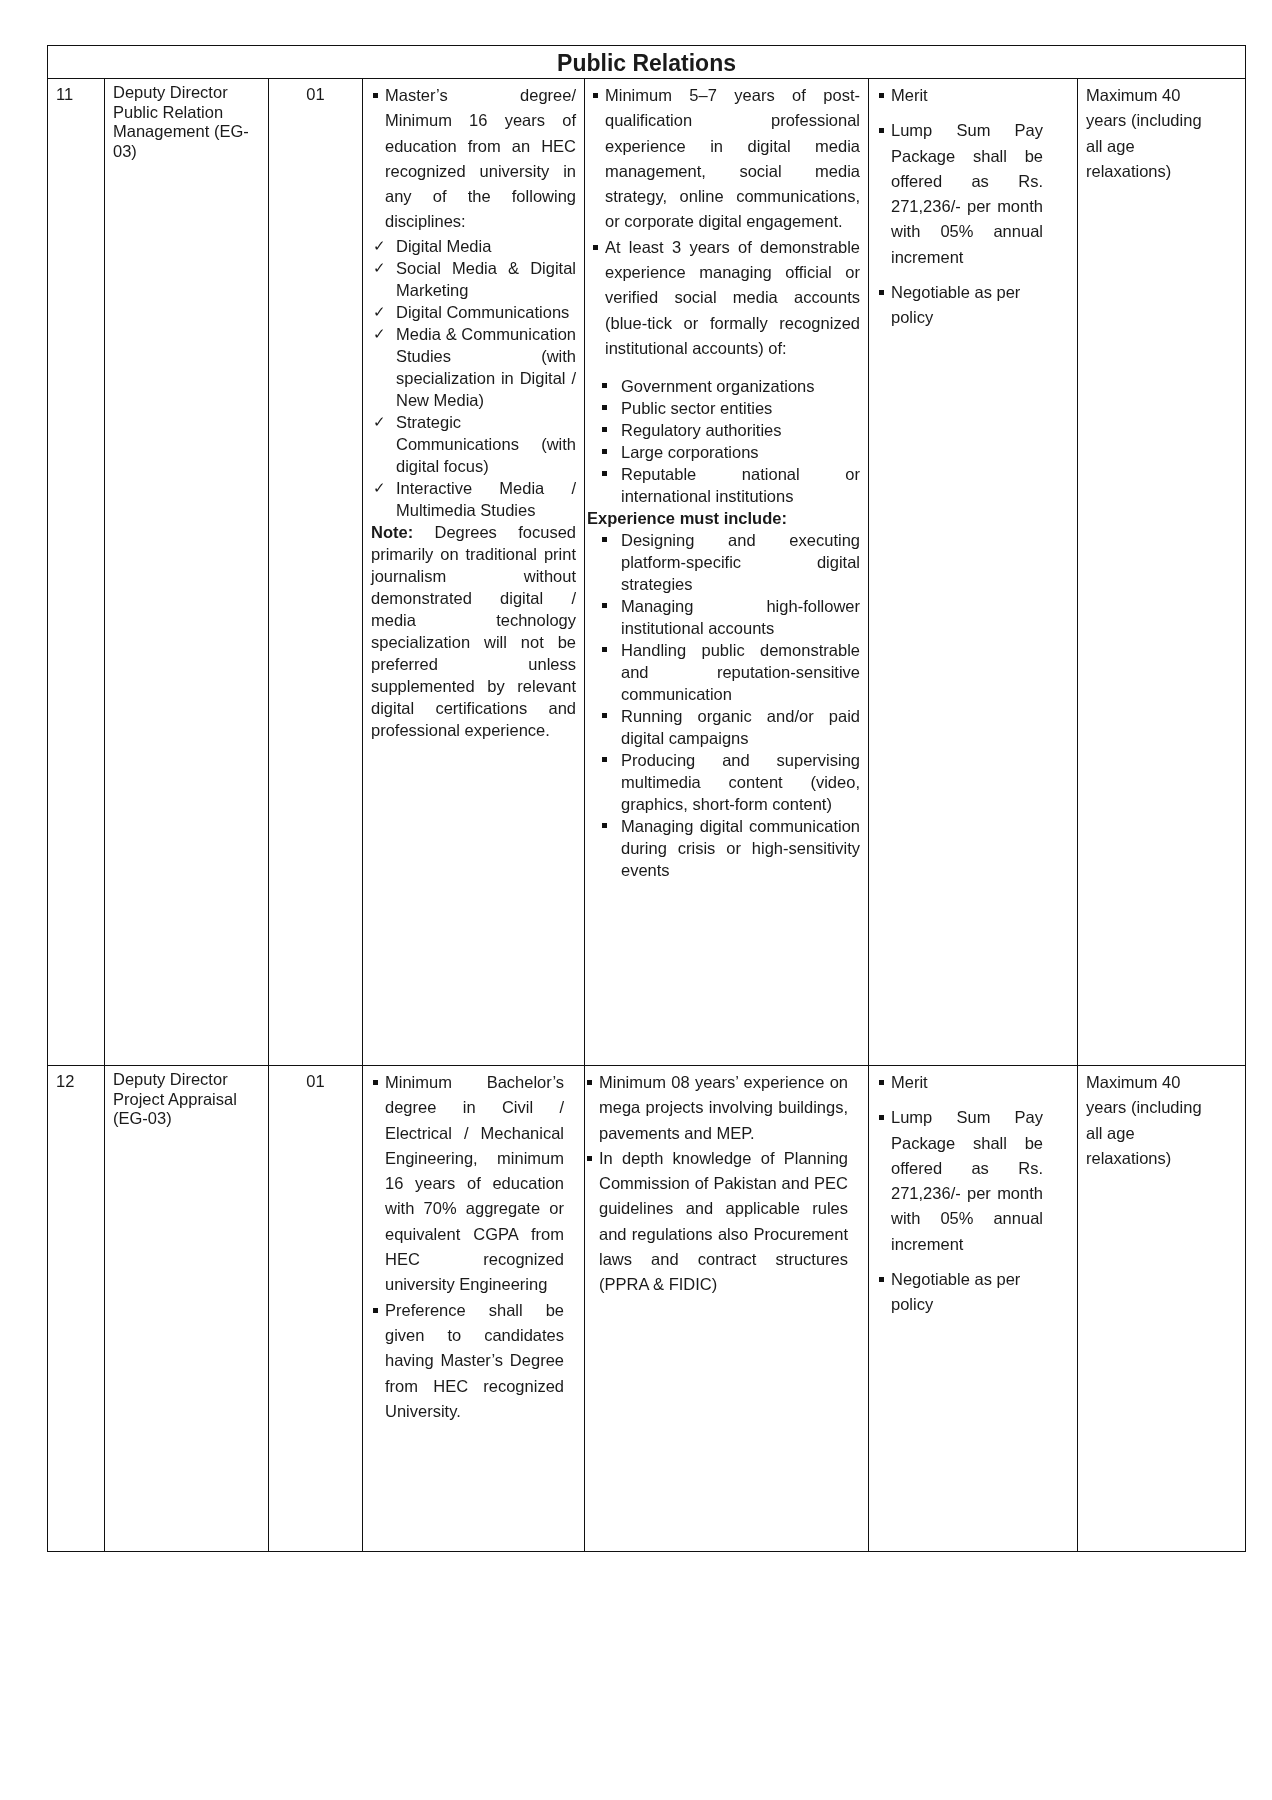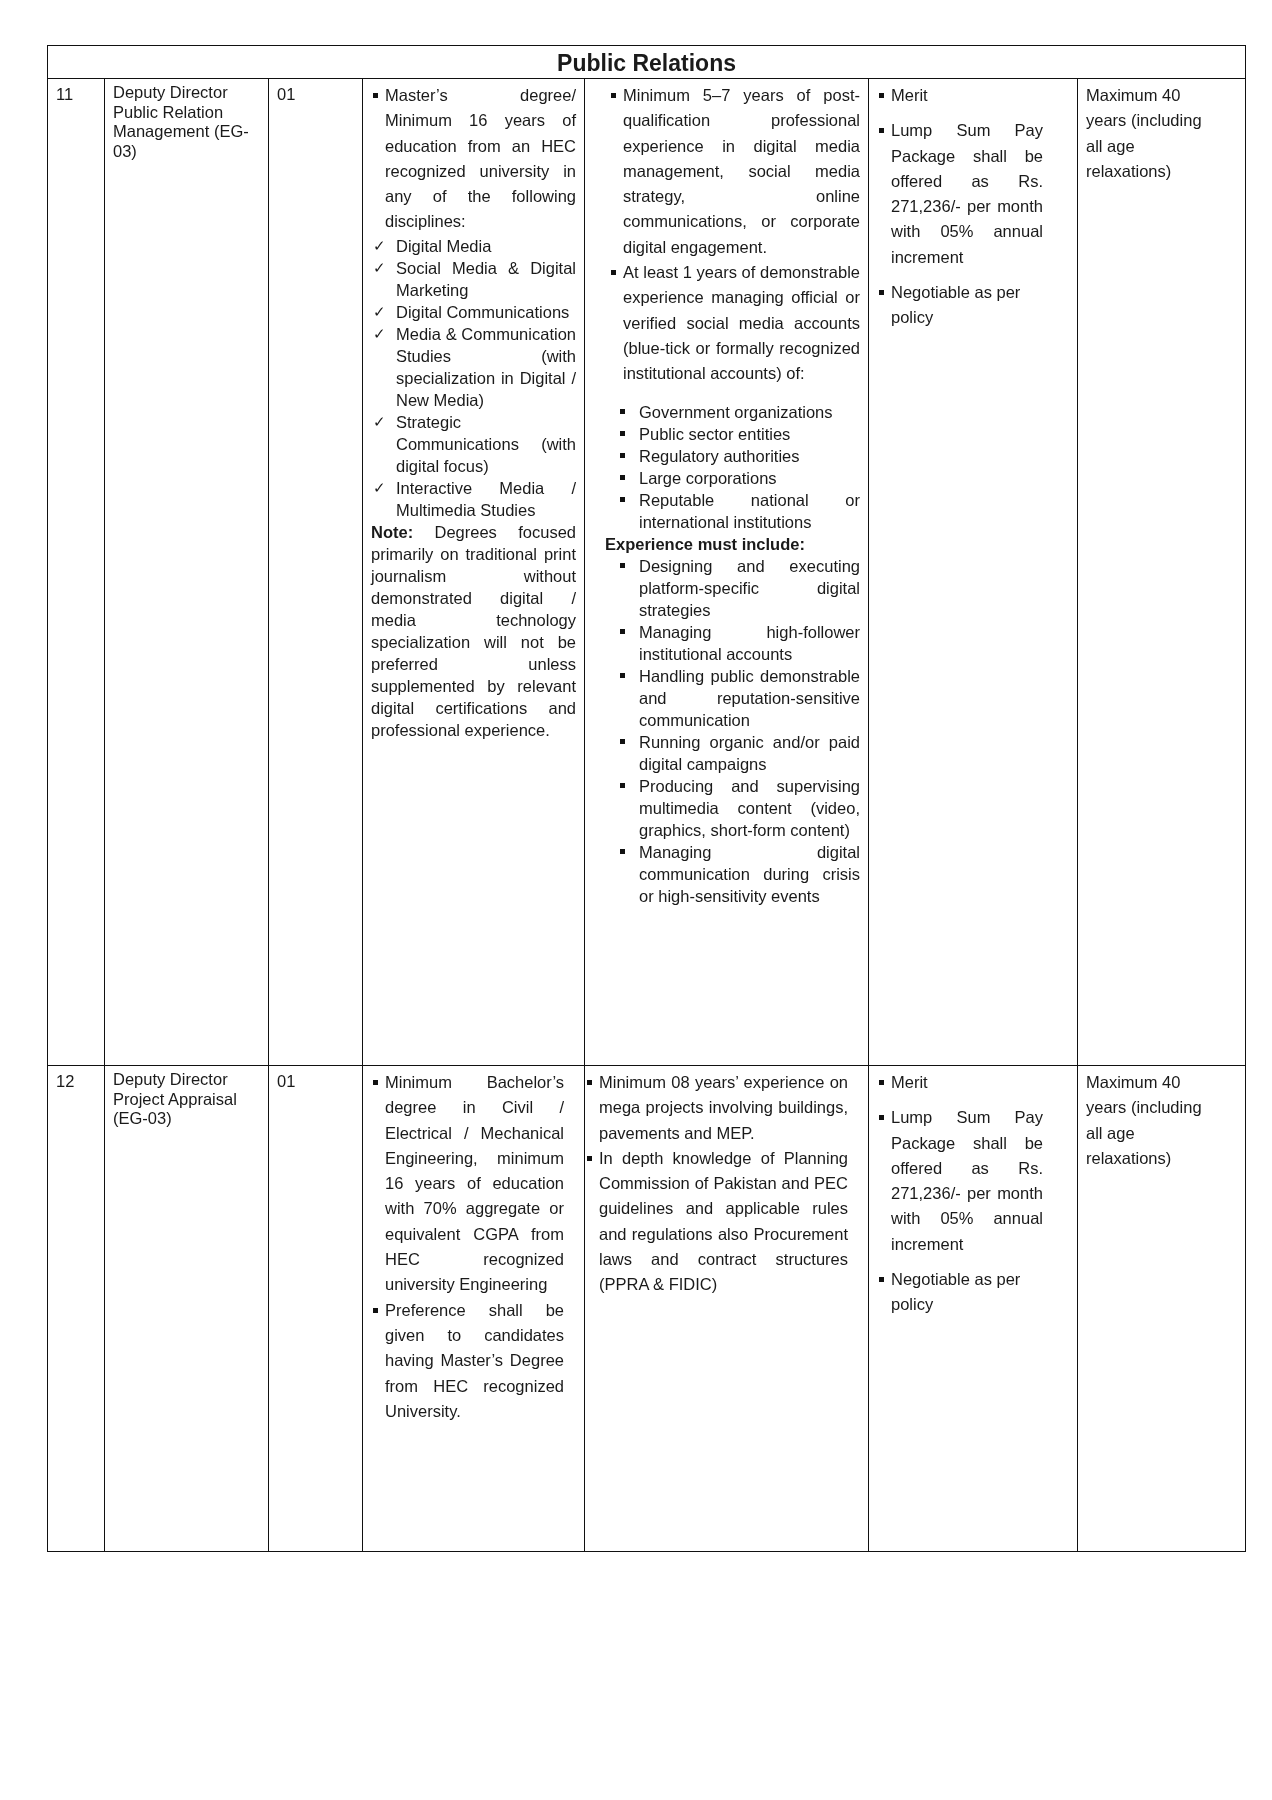--- a/index.html
+++ b/index.html
@@ -6,21 +6,21 @@
   body { width: 1272px; height: 1800px; position: relative; font-family: "Liberation Sans", sans-serif; color: #1a1a1a; }
   table.jobs {
     position: absolute; left: 47px; top: 45px;
     width: 1198px; border-collapse: collapse; table-layout: fixed;
     font-size: 16.5px; line-height: 22.3px;
   }
   table.jobs td { border: 1.6px solid #111; vertical-align: top; padding: 4px 8px 2px 8px; }
   td.section { text-align: center; font-weight: bold; font-size: 23px; line-height: 26px; padding: 4px 0 3px 0; }
   td.sno { text-align: left; padding-left: 4px; padding-right: 4px; }
   td.title { line-height: 19.5px; padding-left: 11px; }
-  td.posts { }
+  td.posts { text-align: center; }
   .just { text-align: justify; }
   ul.sq { list-style: none; margin: 0; padding: 0; }
   ul.sq > li { position: relative; padding-left: 14px; }
   ul.sq > li::before { content: ""; position: absolute; left: 2px; top: 8px; width: 5px; height: 5px; background: #111; }
   ul.ticks { list-style: none; margin: 0; padding: 0; line-height: 22px; }
   ul.ticks > li { position: relative; padding-left: 25px; line-height: 22px; }
   ul.ticks > li::before { content: "\2713"; position: absolute; left: 2px; top: 0; font-size: 15px; }
   ul.sub { list-style: none; margin: 14px 0 0 0; padding: 0; line-height: 22px; }
   ul.sub > li { position: relative; padding-left: 30px; line-height: 22px; }
   ul.sub > li::before { content: ""; position: absolute; left: 11px; top: 8px; width: 5px; height: 5px; background: #111; }
@@ -64,25 +64,25 @@
         <ul class="ticks">
           <li class="just">Digital Media</li>
           <li class="just">Social Media &amp; Digital Marketing</li>
           <li class="just">Digital Communications</li>
           <li class="just">Media &amp; Communication Studies (with specialization in Digital / New Media)</li>
           <li class="just">Strategic Communications (with digital focus)</li>
           <li class="just">Interactive Media / Multimedia Studies</li>
         </ul>
         <div class="note just"><b>Note:</b><span> Degrees focused primarily on traditional print journalism without demonstrated digital / media technology specialization will not be preferred unless supplemented by relevant digital certifications and professional experience.</span></div>
       </td>
-      <td class="exp-col" style="padding-left:24px">
+      <td class="exp-col" style="padding-left:6px">
         <ul class="sq">
           <li class="just">Minimum 5–7 years of post-qualification professional experience in digital media management, social media strategy, online communications, or corporate digital engagement.</li>
           <li class="just">
-            <span>At least 1 years of demonstrable experience managing official or verified social media accounts (blue-tick or formally recognized institutional accounts) of:</span>
+            <span>At least 3 years of demonstrable experience managing official or verified social media accounts (blue-tick or formally recognized institutional accounts) of:</span>
             <ul class="sub" style="margin-left:-14px">
               <li class="just">Government organizations</li>
               <li class="just">Public sector entities</li>
               <li class="just">Regulatory authorities</li>
               <li class="just">Large corporations</li>
               <li class="just">Reputable national or international institutions</li>
             </ul>
           </li>
         </ul>
         <div class="exp-head" style="margin-left:-4px">Experience must include:</div>

